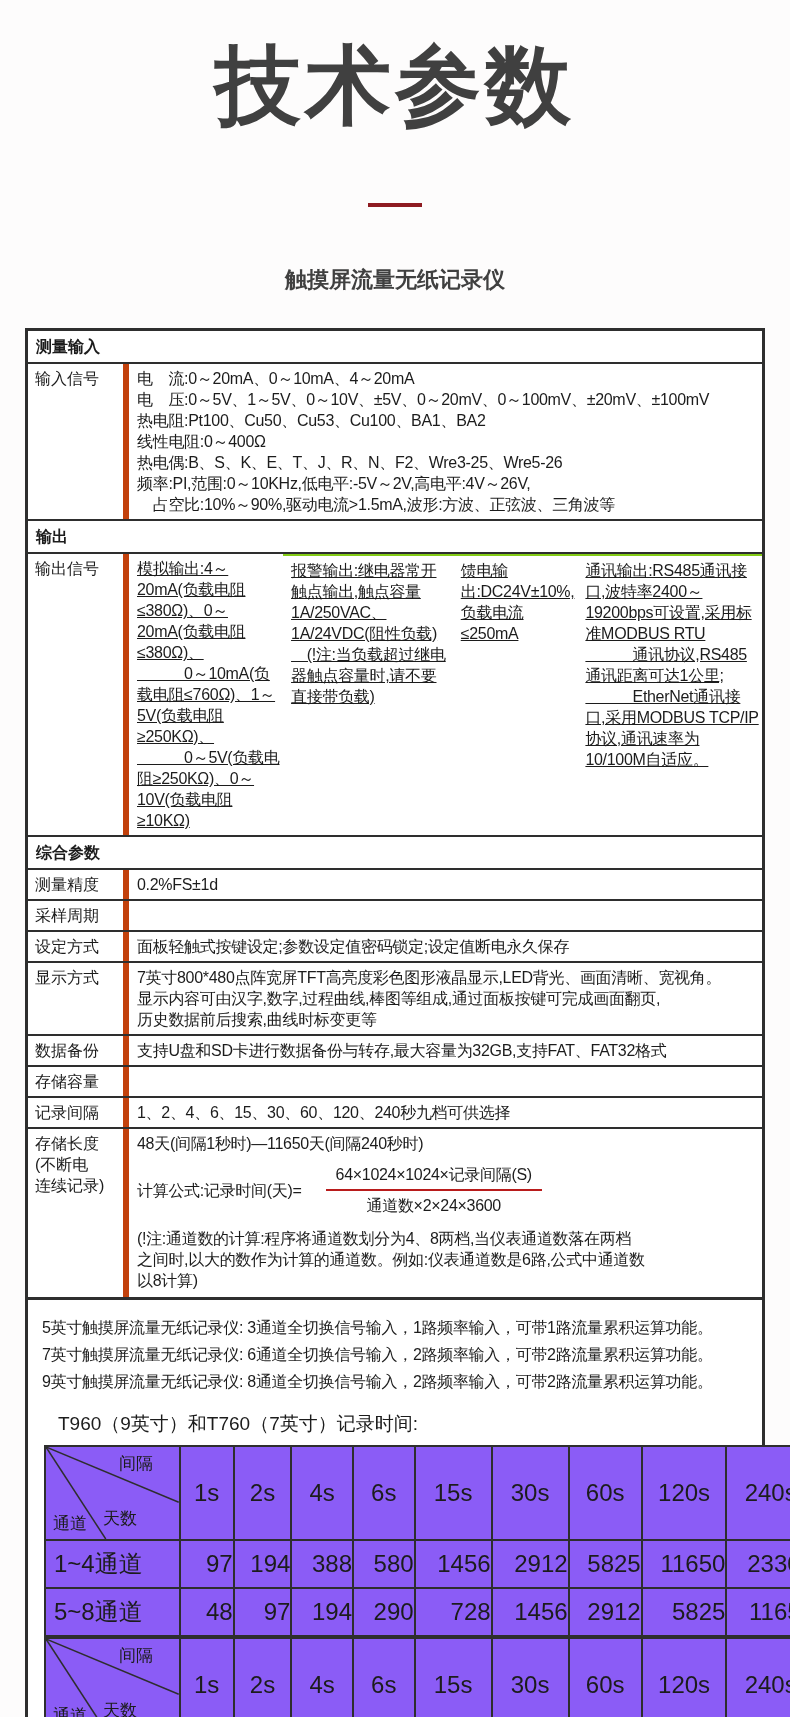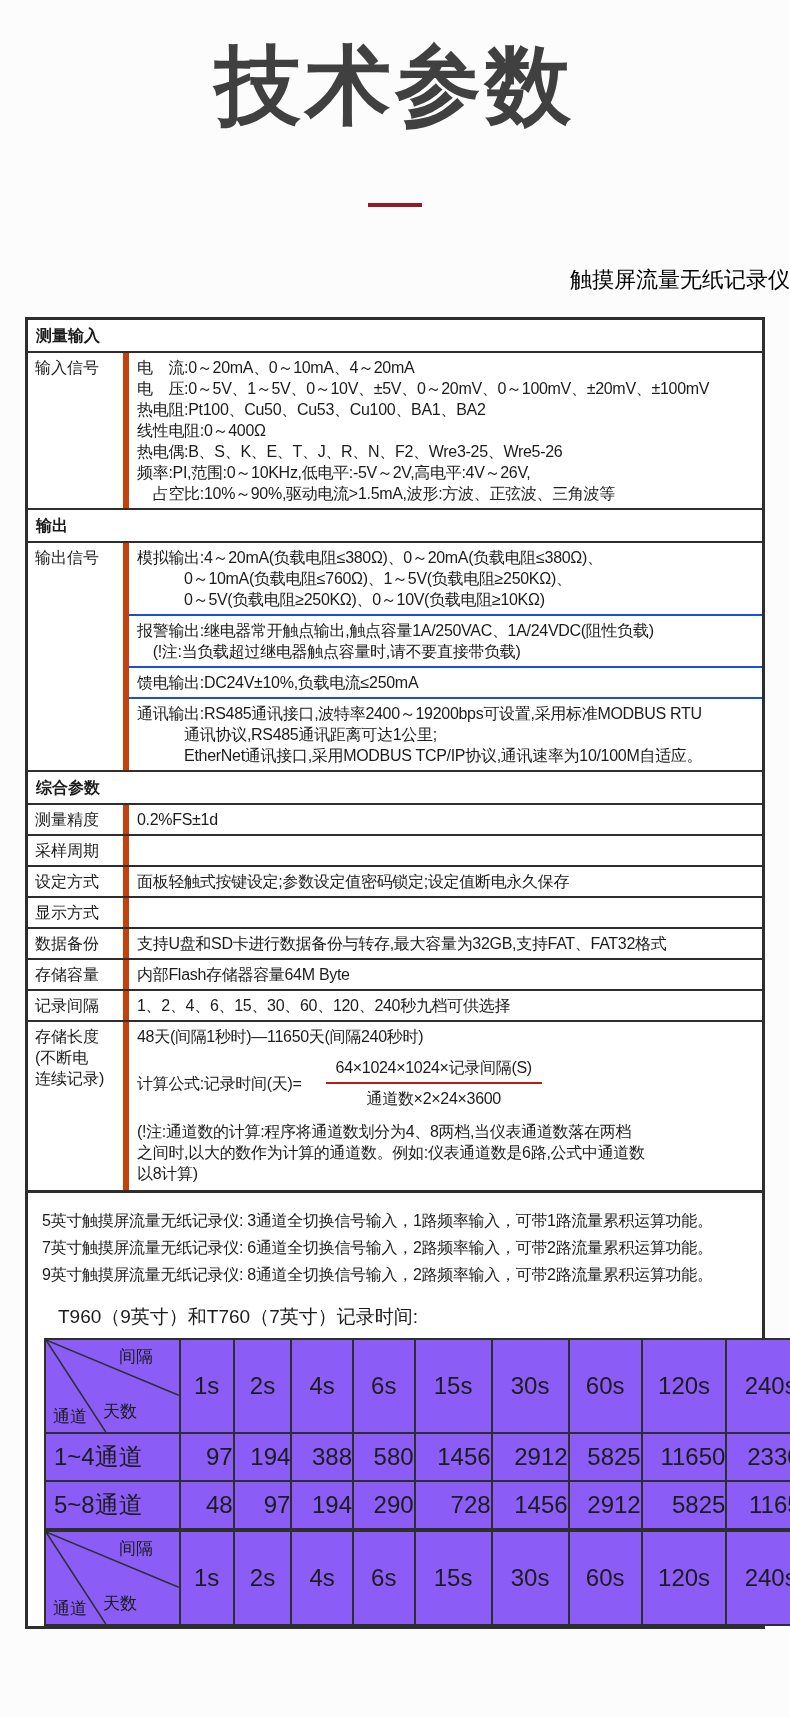--- a/index.html
+++ b/index.html
@@ -8,34 +8,34 @@
     font-family:"Liberation Sans","DejaVu Sans",sans-serif;
     -webkit-font-smoothing:antialiased;
   }
   .page{padding-top:34px;}
   .big-title{
     text-align:center;font-size:86px;font-weight:900;color:#404040;
     letter-spacing:4px;line-height:1.2;
   }
   .accent-dash{width:54px;height:4px;background:#8e1b21;margin:66px auto 0 auto;}
   .subtitle{
-    text-align:right;font-size:22px;font-weight:400;color:#000000;margin-top:58px;
+    text-align:center;font-size:22px;font-weight:700;color:#404040;margin-top:58px;
   }
   
   .spec{
-    width:734px;margin:22px auto 0 auto;border:3px solid #2e2e2e;background:#fff;
+    width:734px;margin:33px auto 0 auto;border:3px solid #2e2e2e;background:#fff;
     font-size:16px;line-height:21px;
   }
   .srow{display:flex;border-top:2px solid #2e2e2e;}
   .srow:first-child{border-top:none;}
   .sec-label{flex:1;padding:5px 6px 5px 8px;font-weight:600;}
   .slab{flex:0 0 86px;border-right:6px solid #c2410c;padding:4px 2px 4px 7px;white-space:pre-line;}
   .scon{flex:1;padding:4px 3px 4px 8px;white-space:pre-line;letter-spacing:-0.3px;}
-  .substack{flex:1;display:flex;flex-direction:column;}
-  .sub{border-top:2px solid #1d4ed8;padding:4px 3px 4px 8px;white-space:pre-line;letter-spacing:-0.3px;}
+  .substack{flex:1;display:flex;flex-direction:row;text-decoration:underline;}
+  .sub{border-top:2px solid #84cc16;padding:4px 3px 4px 8px;white-space:pre-line;letter-spacing:-0.3px;}
   .sub:first-child{border-top:none;}
   .storage-con{flex:1;padding:4px 3px 6px 8px;letter-spacing:-0.3px;}
   .storage-range{white-space:pre-line;}
   .formula{display:flex;align-items:center;margin-top:10px;}
   .frac{display:inline-flex;flex-direction:column;text-align:center;margin-left:24px;}
   .frac .num{border-bottom:2px solid #b91c1c;padding:0 10px 4px 10px;}
   .frac .den{padding-top:4px;}
   .storage-note{white-space:pre-line;margin-top:12px;}
   
   .lower{
@@ -119,28 +119,30 @@
     </div>
     <div class="srow">
       <div class="slab">采样周期</div>
     </div>
     <div class="srow">
       <div class="slab">设定方式</div>
       <div class="scon">面板轻触式按键设定;参数设定值密码锁定;设定值断电永久保存</div>
     </div>
     <div class="srow">
       <div class="slab">显示方式</div>
+      <div class="scon">7英寸800*480点阵宽屏TFT高亮度彩色图形液晶显示,LED背光、画面清晰、宽视角。
+显示内容可由汉字,数字,过程曲线,棒图等组成,通过面板按键可完成画面翻页,
+历史数据前后搜索,曲线时标变更等</div>
     </div>
     <div class="srow">
       <div class="slab">数据备份</div>
       <div class="scon">支持U盘和SD卡进行数据备份与转存,最大容量为32GB,支持FAT、FAT32格式</div>
     </div>
     <div class="srow">
       <div class="slab">存储容量</div>
-      <div class="scon">内部Flash存储器容量64M Byte</div>
     </div>
     <div class="srow">
       <div class="slab">记录间隔</div>
       <div class="scon">1、2、4、6、15、30、60、120、240秒九档可供选择</div>
     </div>
 
     <div class="srow">
       <div class="slab">存储长度
 (不断电
 连续记录)</div>

